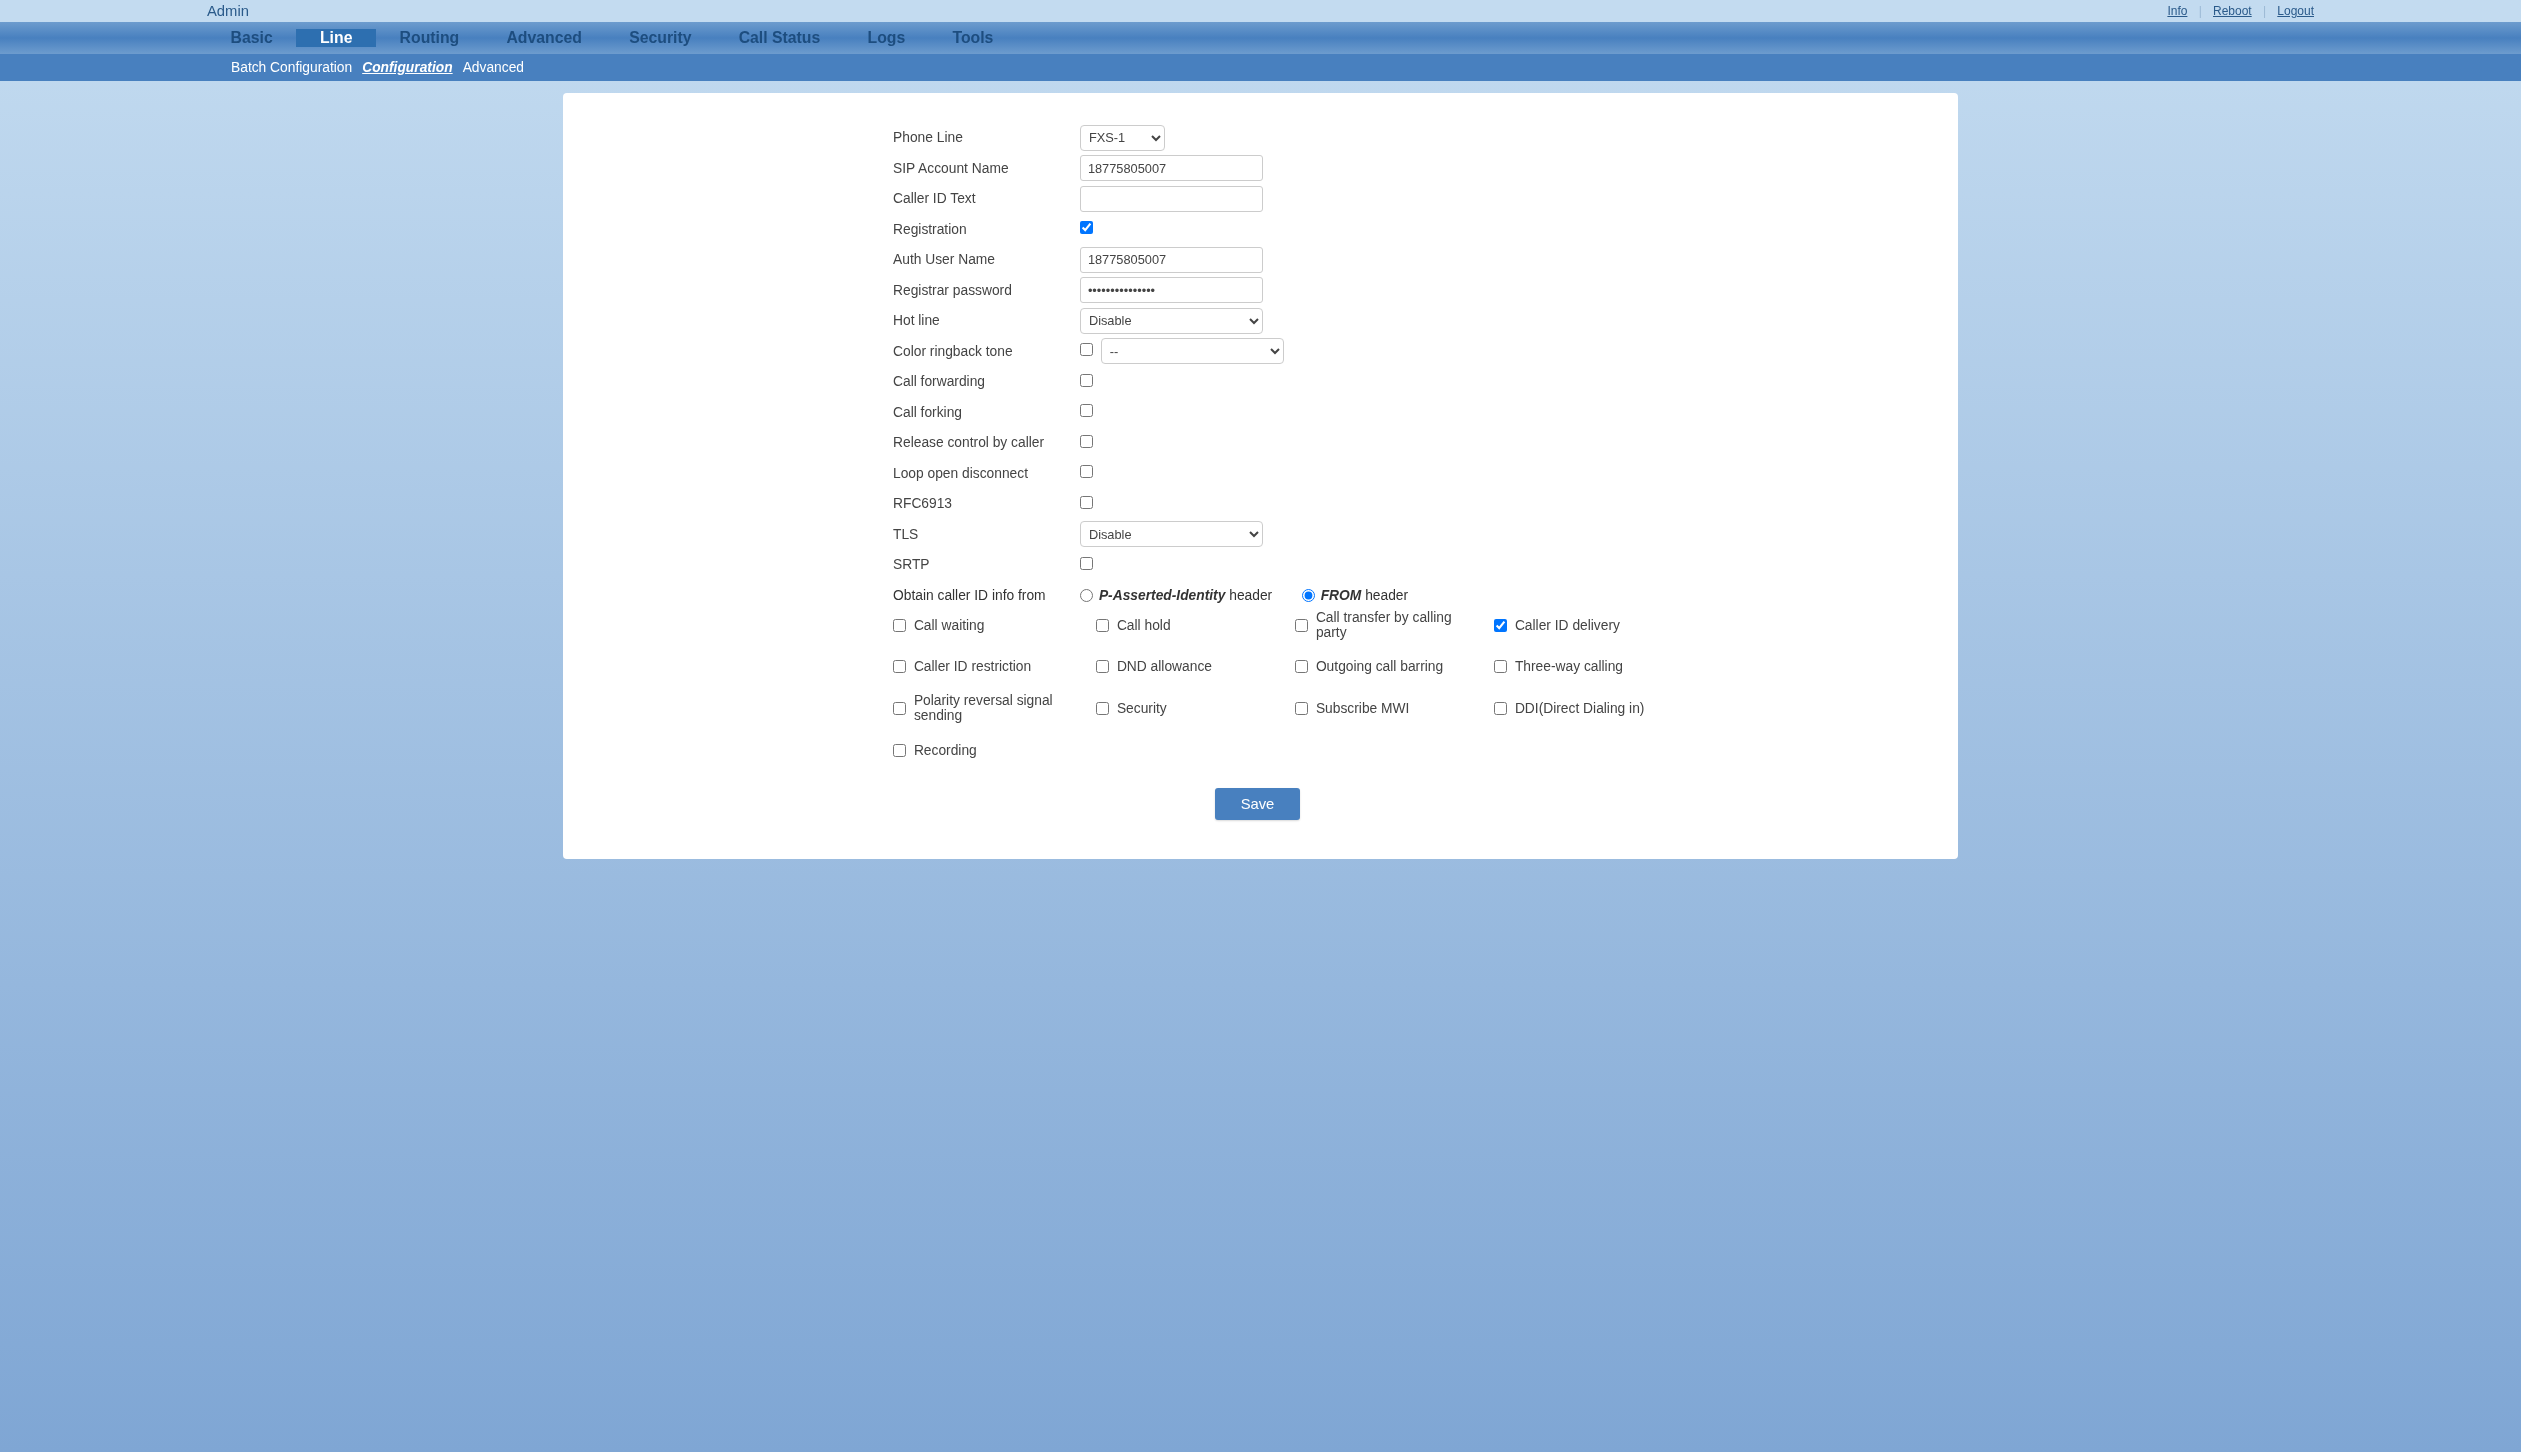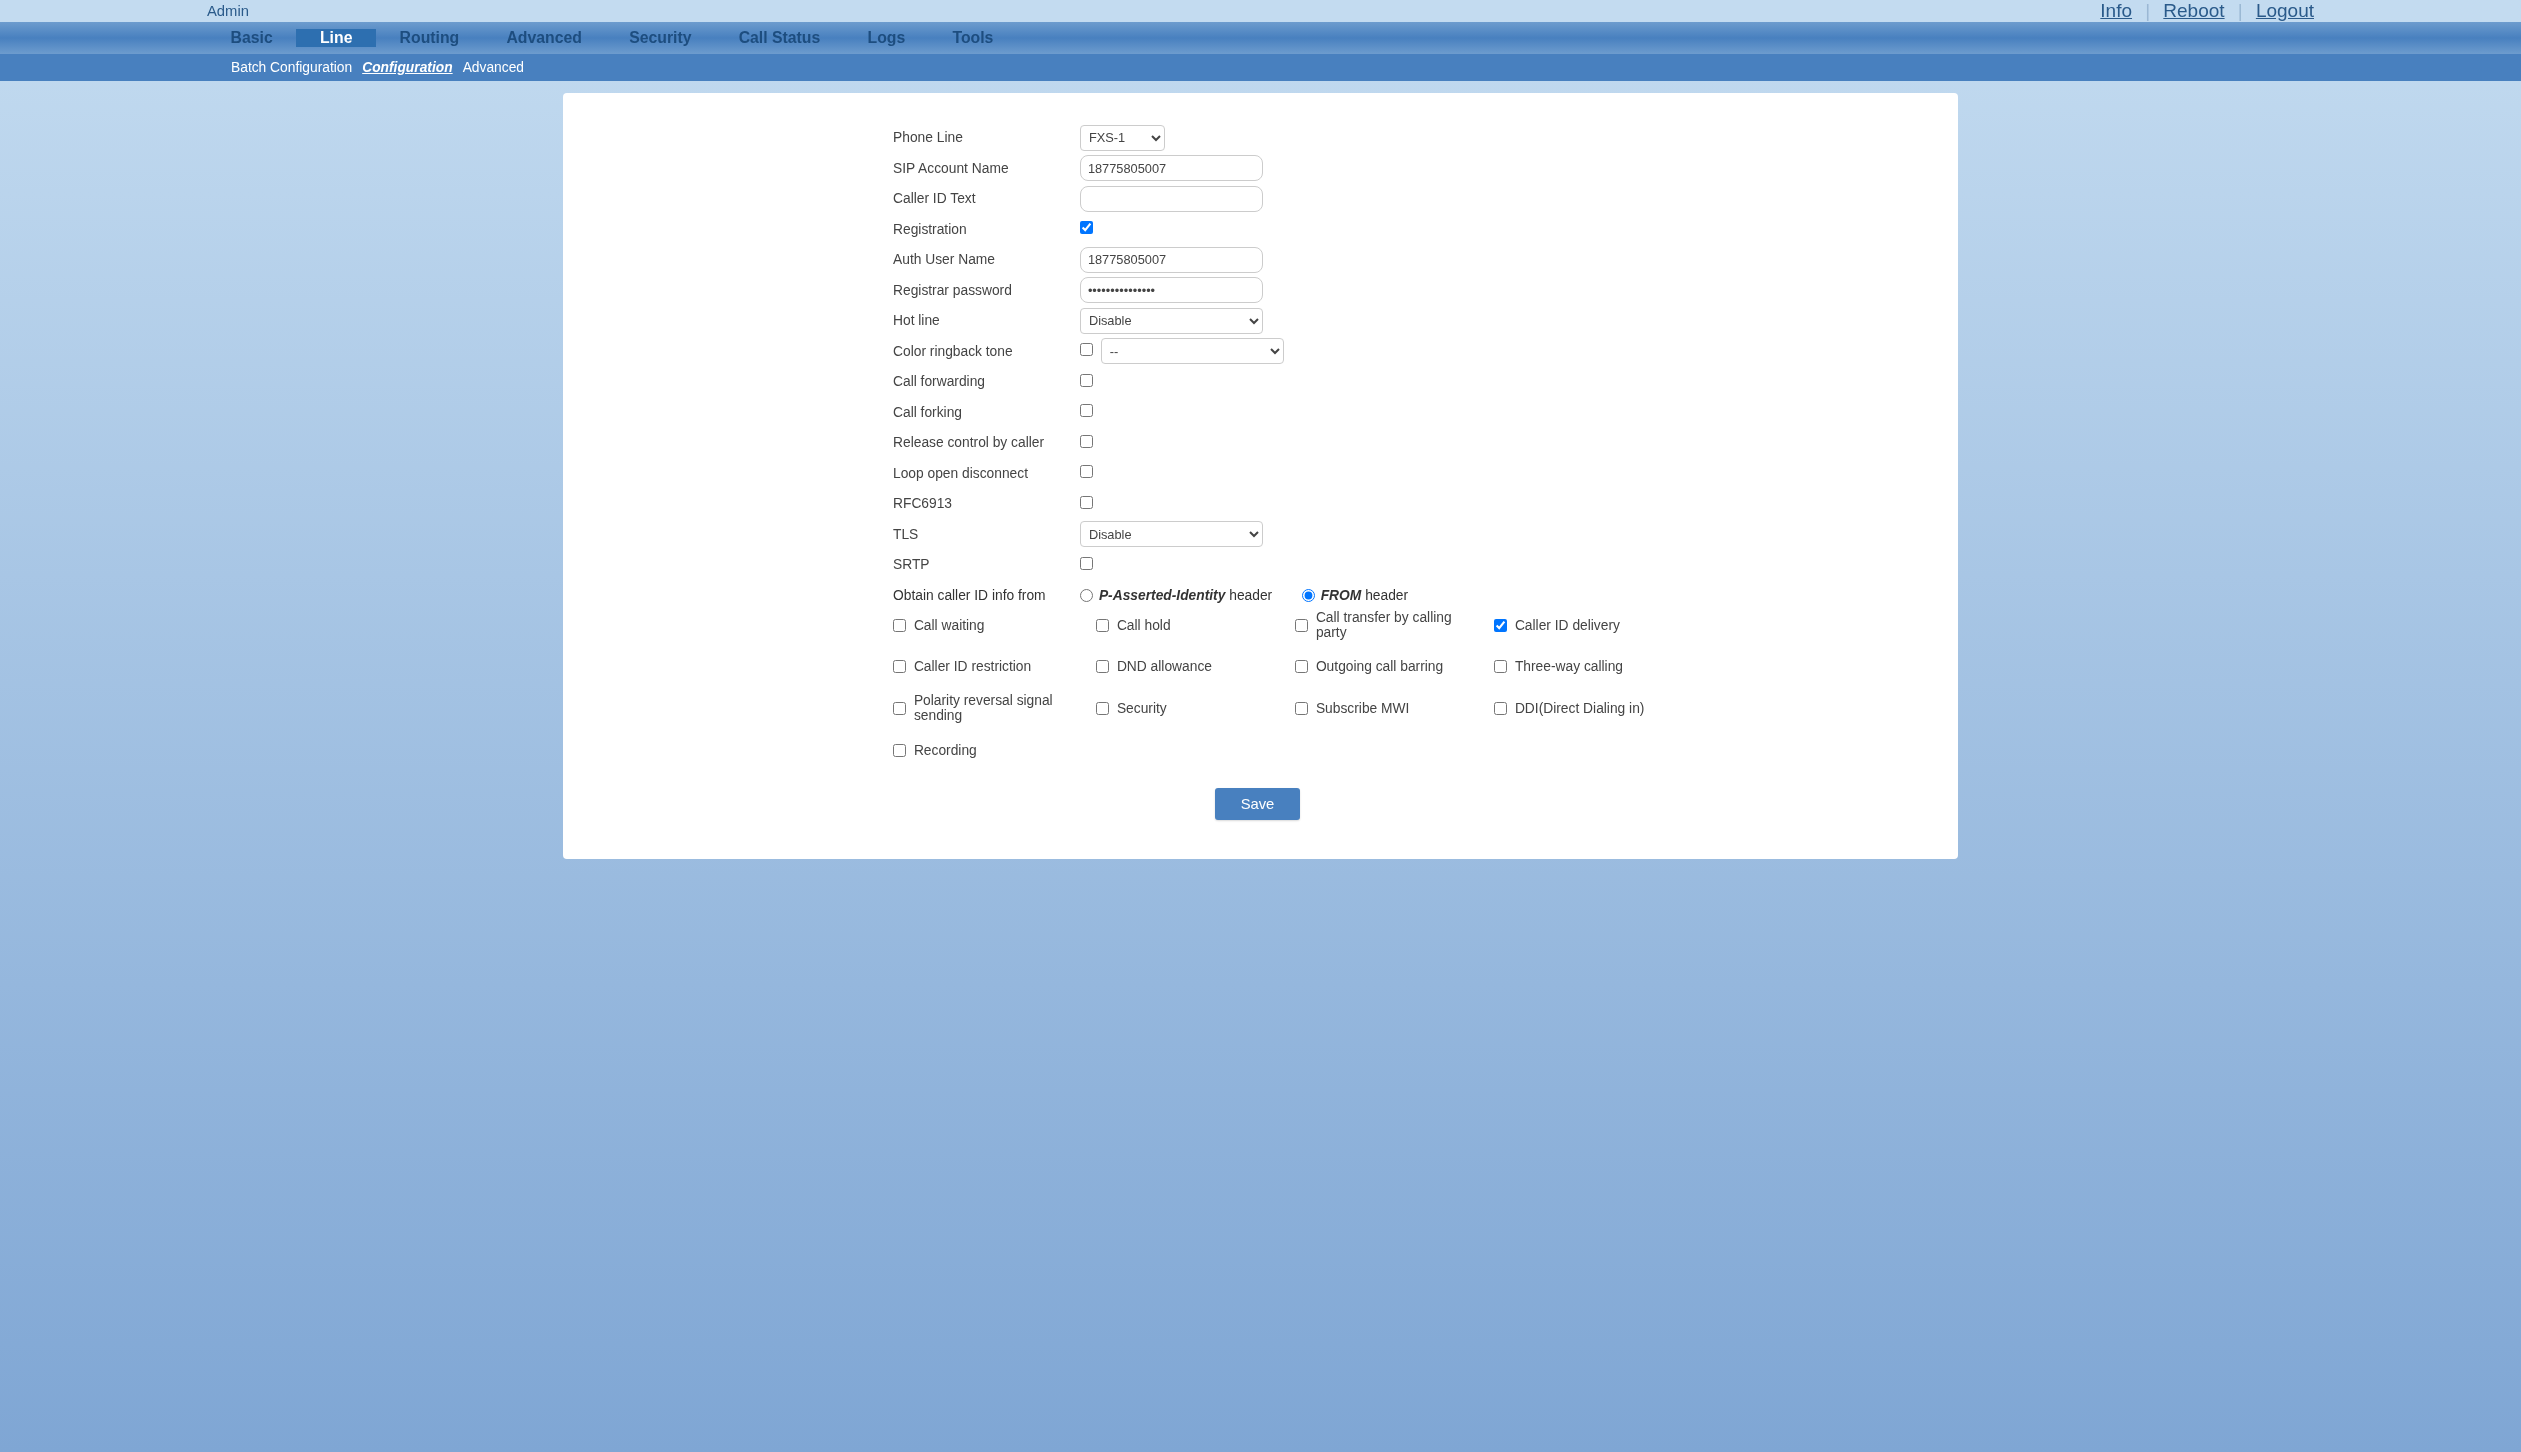--- a/index.html
+++ b/index.html
@@ -1,33 +1,33 @@
 <!DOCTYPE html>
 <html><head>
 <meta charset="utf-8">
 <style>
 *{box-sizing:border-box;margin:0;padding:0;font-family:"Segoe UI",Tahoma,Geneva,sans-serif}
 body{background:linear-gradient(to bottom,#c3dbf0 0,#7fa6d4 100%);min-height:100vh;font-size:13.8px;color:#333}
 .topbar{background:#c3dbf0;height:22px;display:flex;align-items:center;padding:0 207px;color:#2a5a8a;justify-content:space-between}
 .topbar-left{font-size:14.8px}
-.topbar-right{font-size:19px}
+.topbar-right{font-size:12px}
 .topbar-right a{color:#2a5a8a;text-decoration:underline;cursor:pointer}
 .topbar-right .sep{color:#9bb8d4;margin:0 7.9px}
 .mainnav{background:linear-gradient(to bottom,#6d9cce 0,#4880bf 50%,#6d9cce 100%);height:31.5px;display:flex;align-items:center;padding-left:207px}
 .mainnav-item{padding:0 23.6px;display:flex;align-items:center;color:#1d4d7f;font-weight:600;font-size:15.8px;cursor:pointer}
 .mainnav-item.active{background:#2d6fb0;color:#fff}
 .subnav{background:#4880bf;height:27.6px;display:flex;align-items:center;padding-left:231px;gap:10px}
 .subnav-item{color:#fff;font-size:13.8px;cursor:pointer}
 .subnav-item.active{text-decoration:underline;font-style:italic;font-weight:600}
 .page{max-width:1395px;margin:11.8px auto 0;background:#fff;border-radius:3.9px;padding:29.6px 39px 39px;min-height:709px}
 .form{width:729px;margin-left:291px}
 .row{display:flex;align-items:center;min-height:30.5px}
 .row .lbl{width:187px;color:#444;font-size:13.8px}
 .row .ctrl{flex:1}
-input[type=text],input[type=password]{width:183px;height:25.6px;border:1px solid #ccc;border-radius:8px;padding:0 6.9px;font-size:12.8px;color:#444}
+input[type=text],input[type=password]{width:183px;height:25.6px;border:1px solid #ccc;border-radius:3px;padding:0 6.9px;font-size:12.8px;color:#444}
 select{height:25.6px;border:1px solid #ccc;border-radius:4px;padding:0 3.9px;font-size:12.8px;color:#444;background:#fff}
 .sel-sm{width:85px}
 .sel-md{width:183px}
 .obtain-row{display:flex;align-items:center;min-height:30.5px}
 .obtain-row .lbl{width:187px}
 .obtain-opt{display:flex;align-items:center;gap:5.9px;margin-right:29.6px;color:#333}
 .obtain-opt .em{font-style:italic;font-weight:600}
 .feat-grid{display:grid;grid-template-columns:187px 183px 183px 183px;gap:16px;margin-top:2px}
 .feat{display:flex;align-items:center;gap:7.9px;height:25.6px;font-size:13.8px;color:#444}
 .save-row{text-align:center;margin-top:25.6px}

